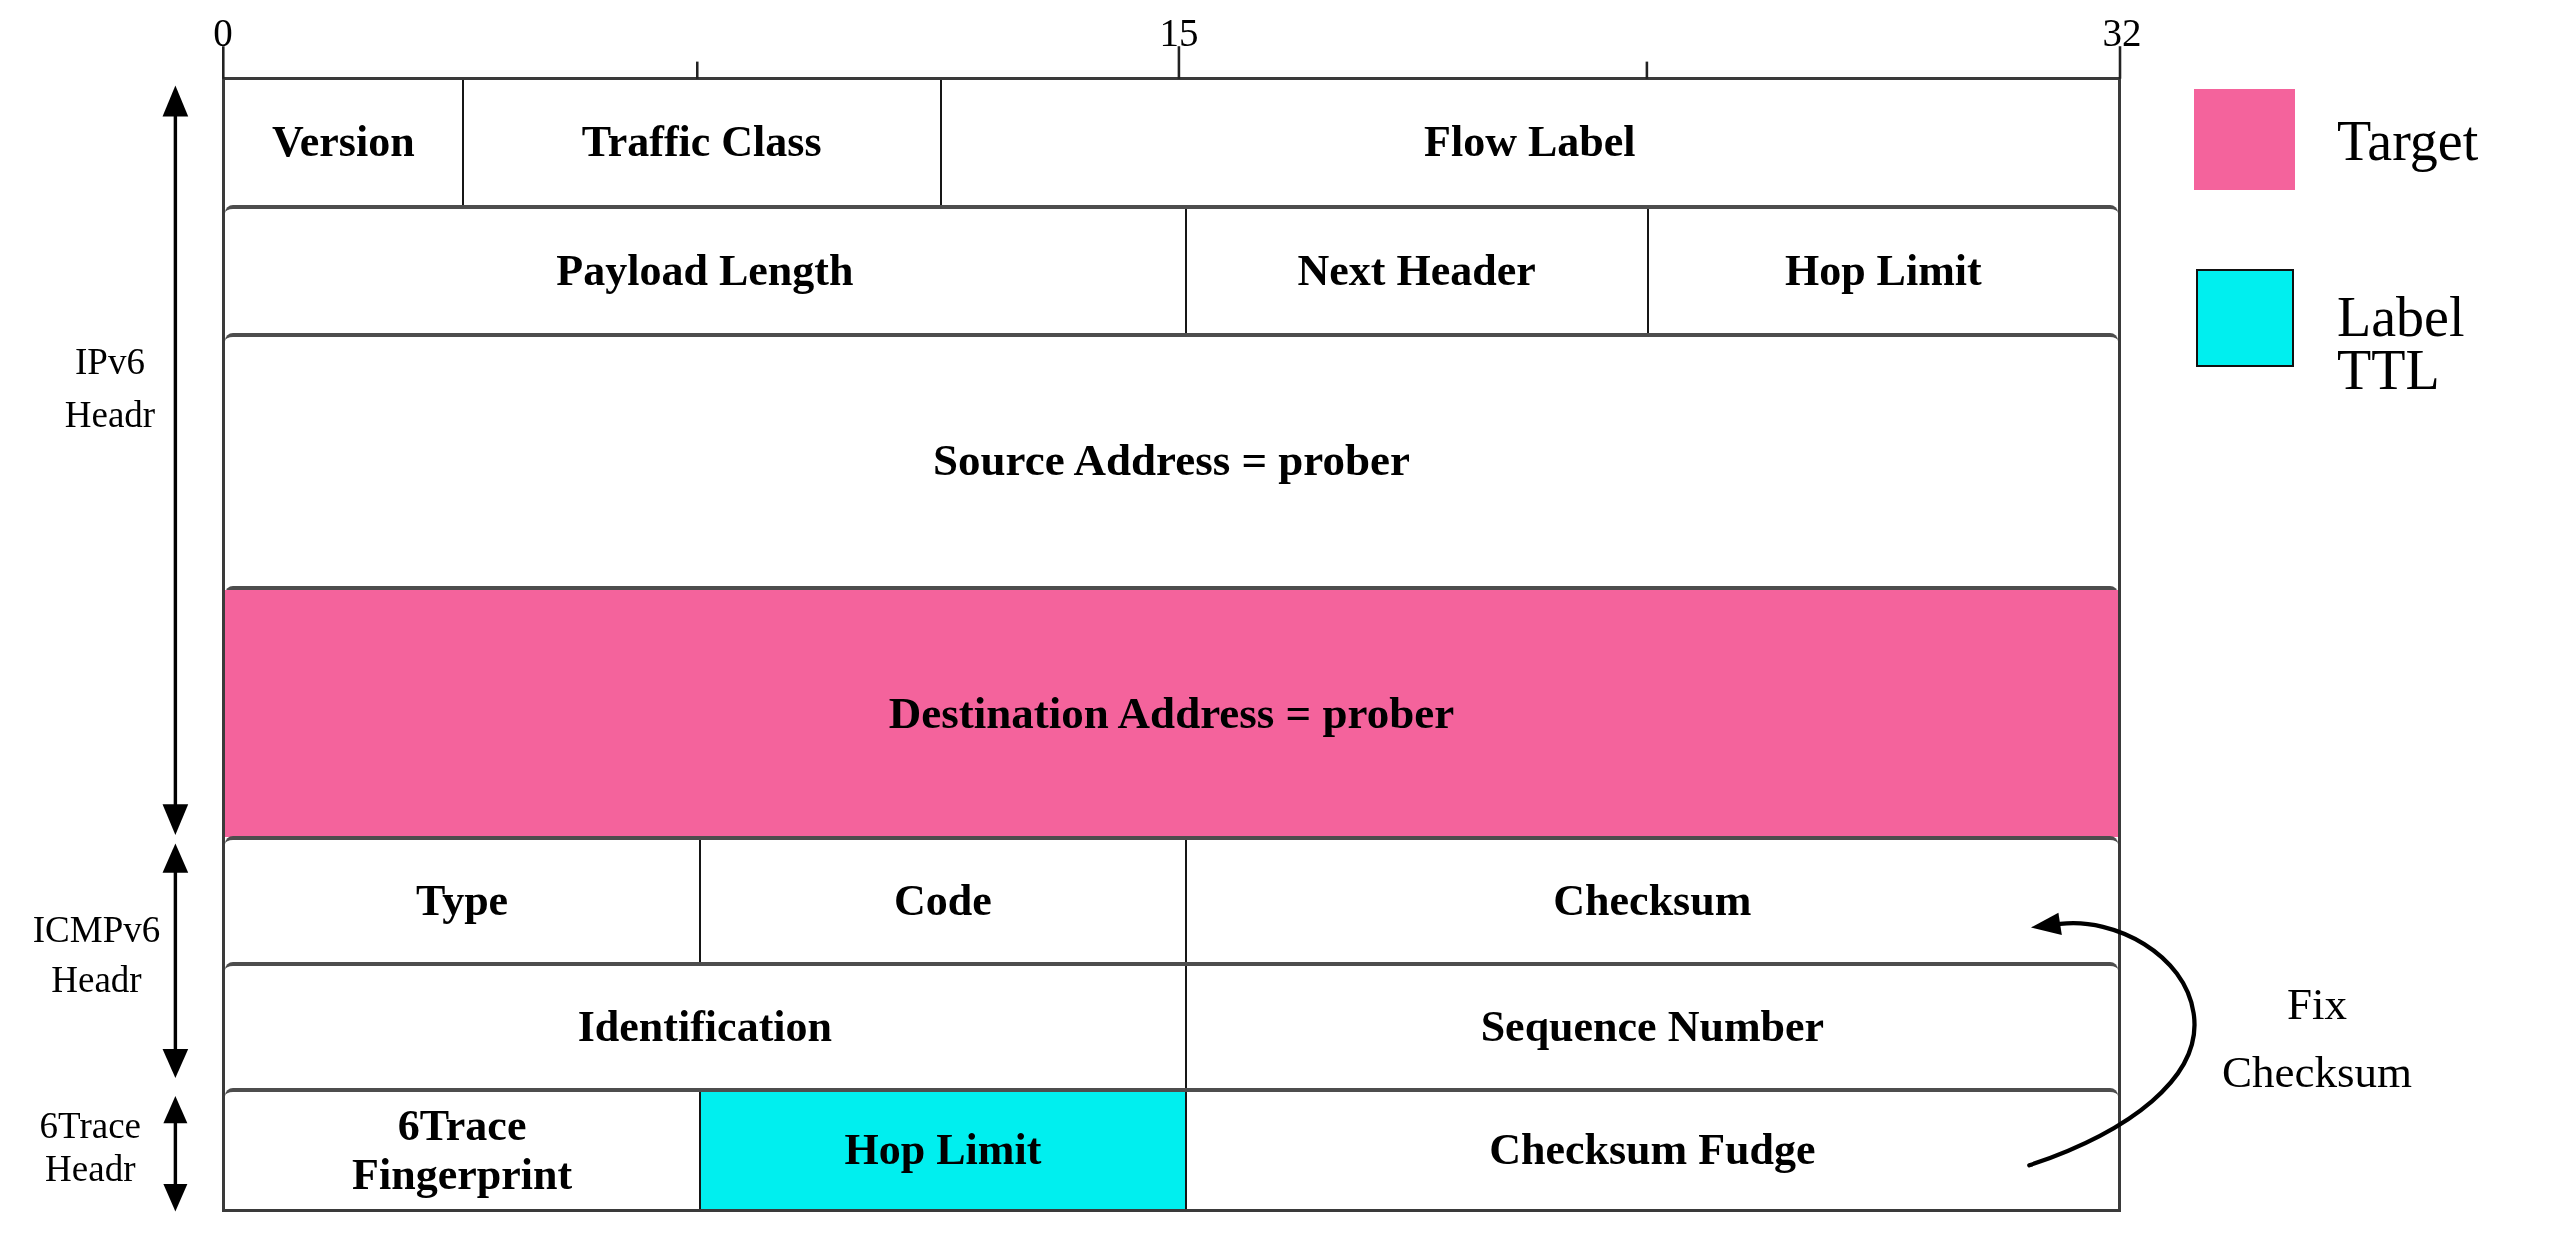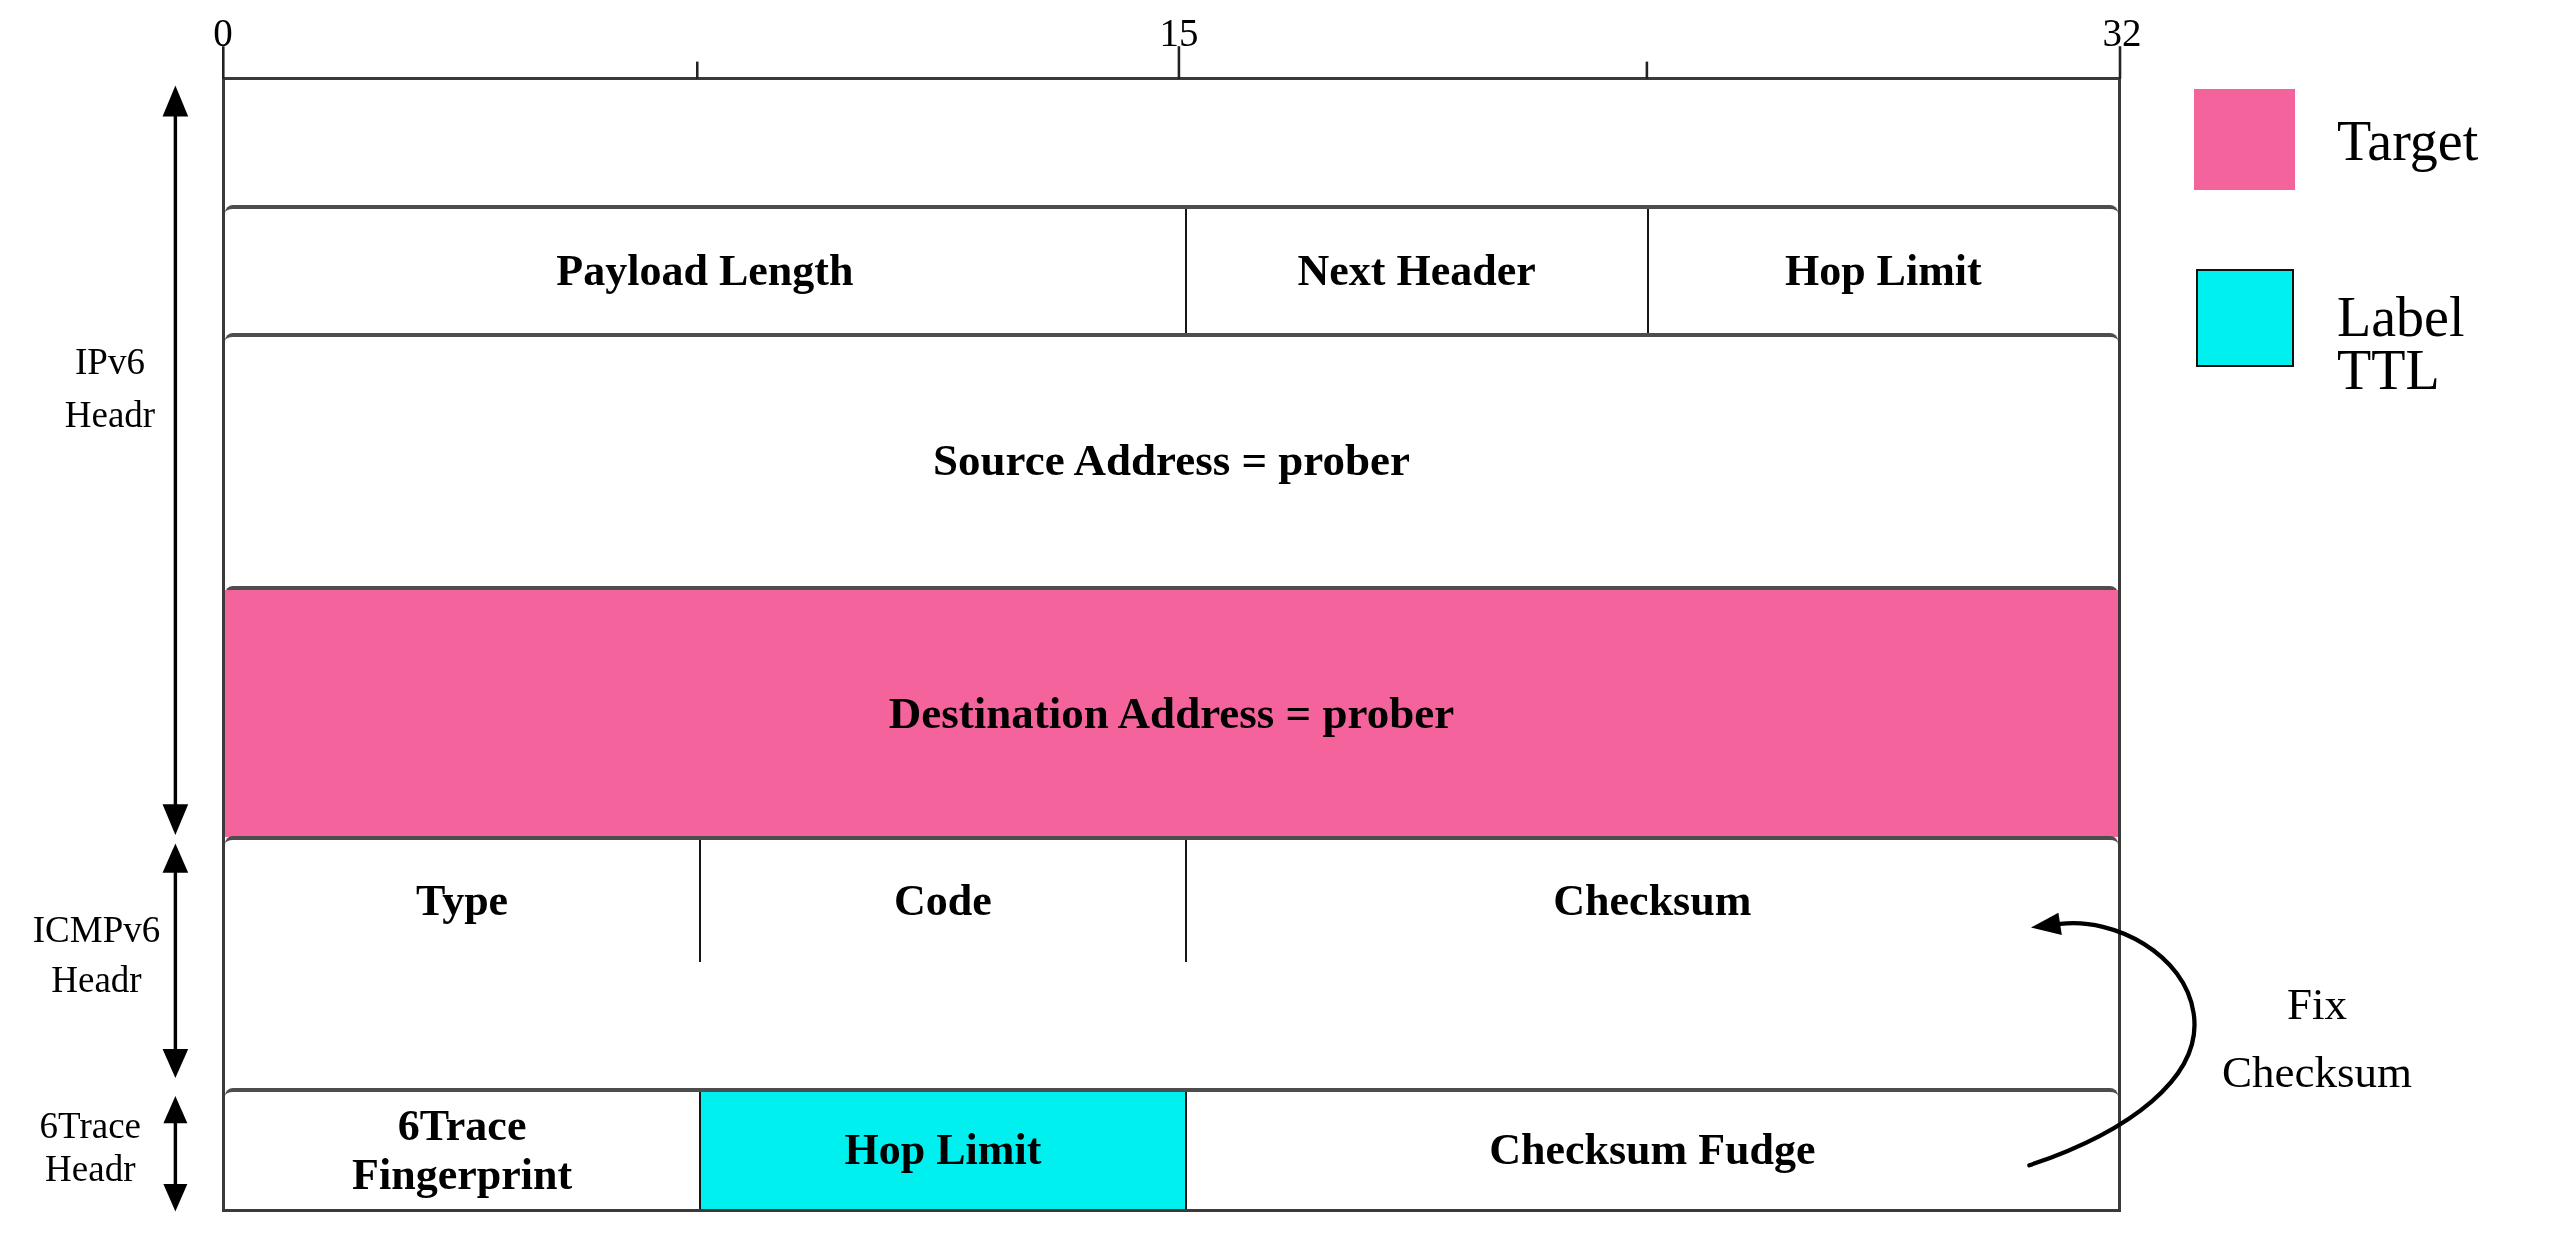--- a/index.html
+++ b/index.html
@@ -34,20 +34,25 @@
 <body>
 
 <div class="canvas">
 
   <div class="axis-label" style="left:163px;">0</div>
   <div class="axis-label" style="left:1119px;">15</div>
   <div class="axis-label" style="left:2062px;">32</div>
 
   <div class="pkt">
 
+    <div class="row" style="top:0;height:125px;">
+      <div class="cell" style="width:12.5%;">Version</div>
+      <div class="cell vd" style="width:25.25%;">Traffic Class</div>
+      <div class="cell vd" style="width:62.25%;">Flow Label</div>
+    </div>
 
     <div class="row bt" style="top:125px;height:128px;">
       <div class="cell" style="width:50.7%;">Payload Length</div>
       <div class="cell vd" style="width:24.4%;">Next Header</div>
       <div class="cell vd" style="width:24.9%;">Hop Limit</div>
     </div>
 
     <div class="row bt" style="top:253px;height:252px;">
       <div class="cell big" style="width:100%;">Source Address = prober</div>
     </div>
@@ -55,20 +60,24 @@
     <div class="row bt" style="top:506px;height:251px;">
       <div class="cell big" style="width: 100%; background-color: rgb(244, 99, 156);">Destination Address = prober</div>
     </div>
 
     <div class="row bt" style="top:756px;height:126px;">
       <div class="cell" style="width:25.05%;">Type</div>
       <div class="cell vd" style="width:25.65%;">Code</div>
       <div class="cell vd" style="width:49.3%;">Checksum</div>
     </div>
 
+    <div class="row bt" style="top:882px;height:126px;">
+      <div class="cell" style="width:50.7%;">Identification</div>
+      <div class="cell vd" style="width:49.3%;">Sequence Number</div>
+    </div>
 
     <div class="row bt" style="top:1008px;height:121px;">
       <div class="cell" style="width:25.05%;">
         <span class="stack">
           <span style="display:block;">6Trace</span>
           <span style="display:block;">Fingerprint</span>
         </span>
       </div>
       <div class="cell vd" style="width: 25.65%; background-color: rgb(0, 239, 239);">Hop Limit</div>
       <div class="cell vd" style="width:49.3%;">Checksum Fudge</div>

